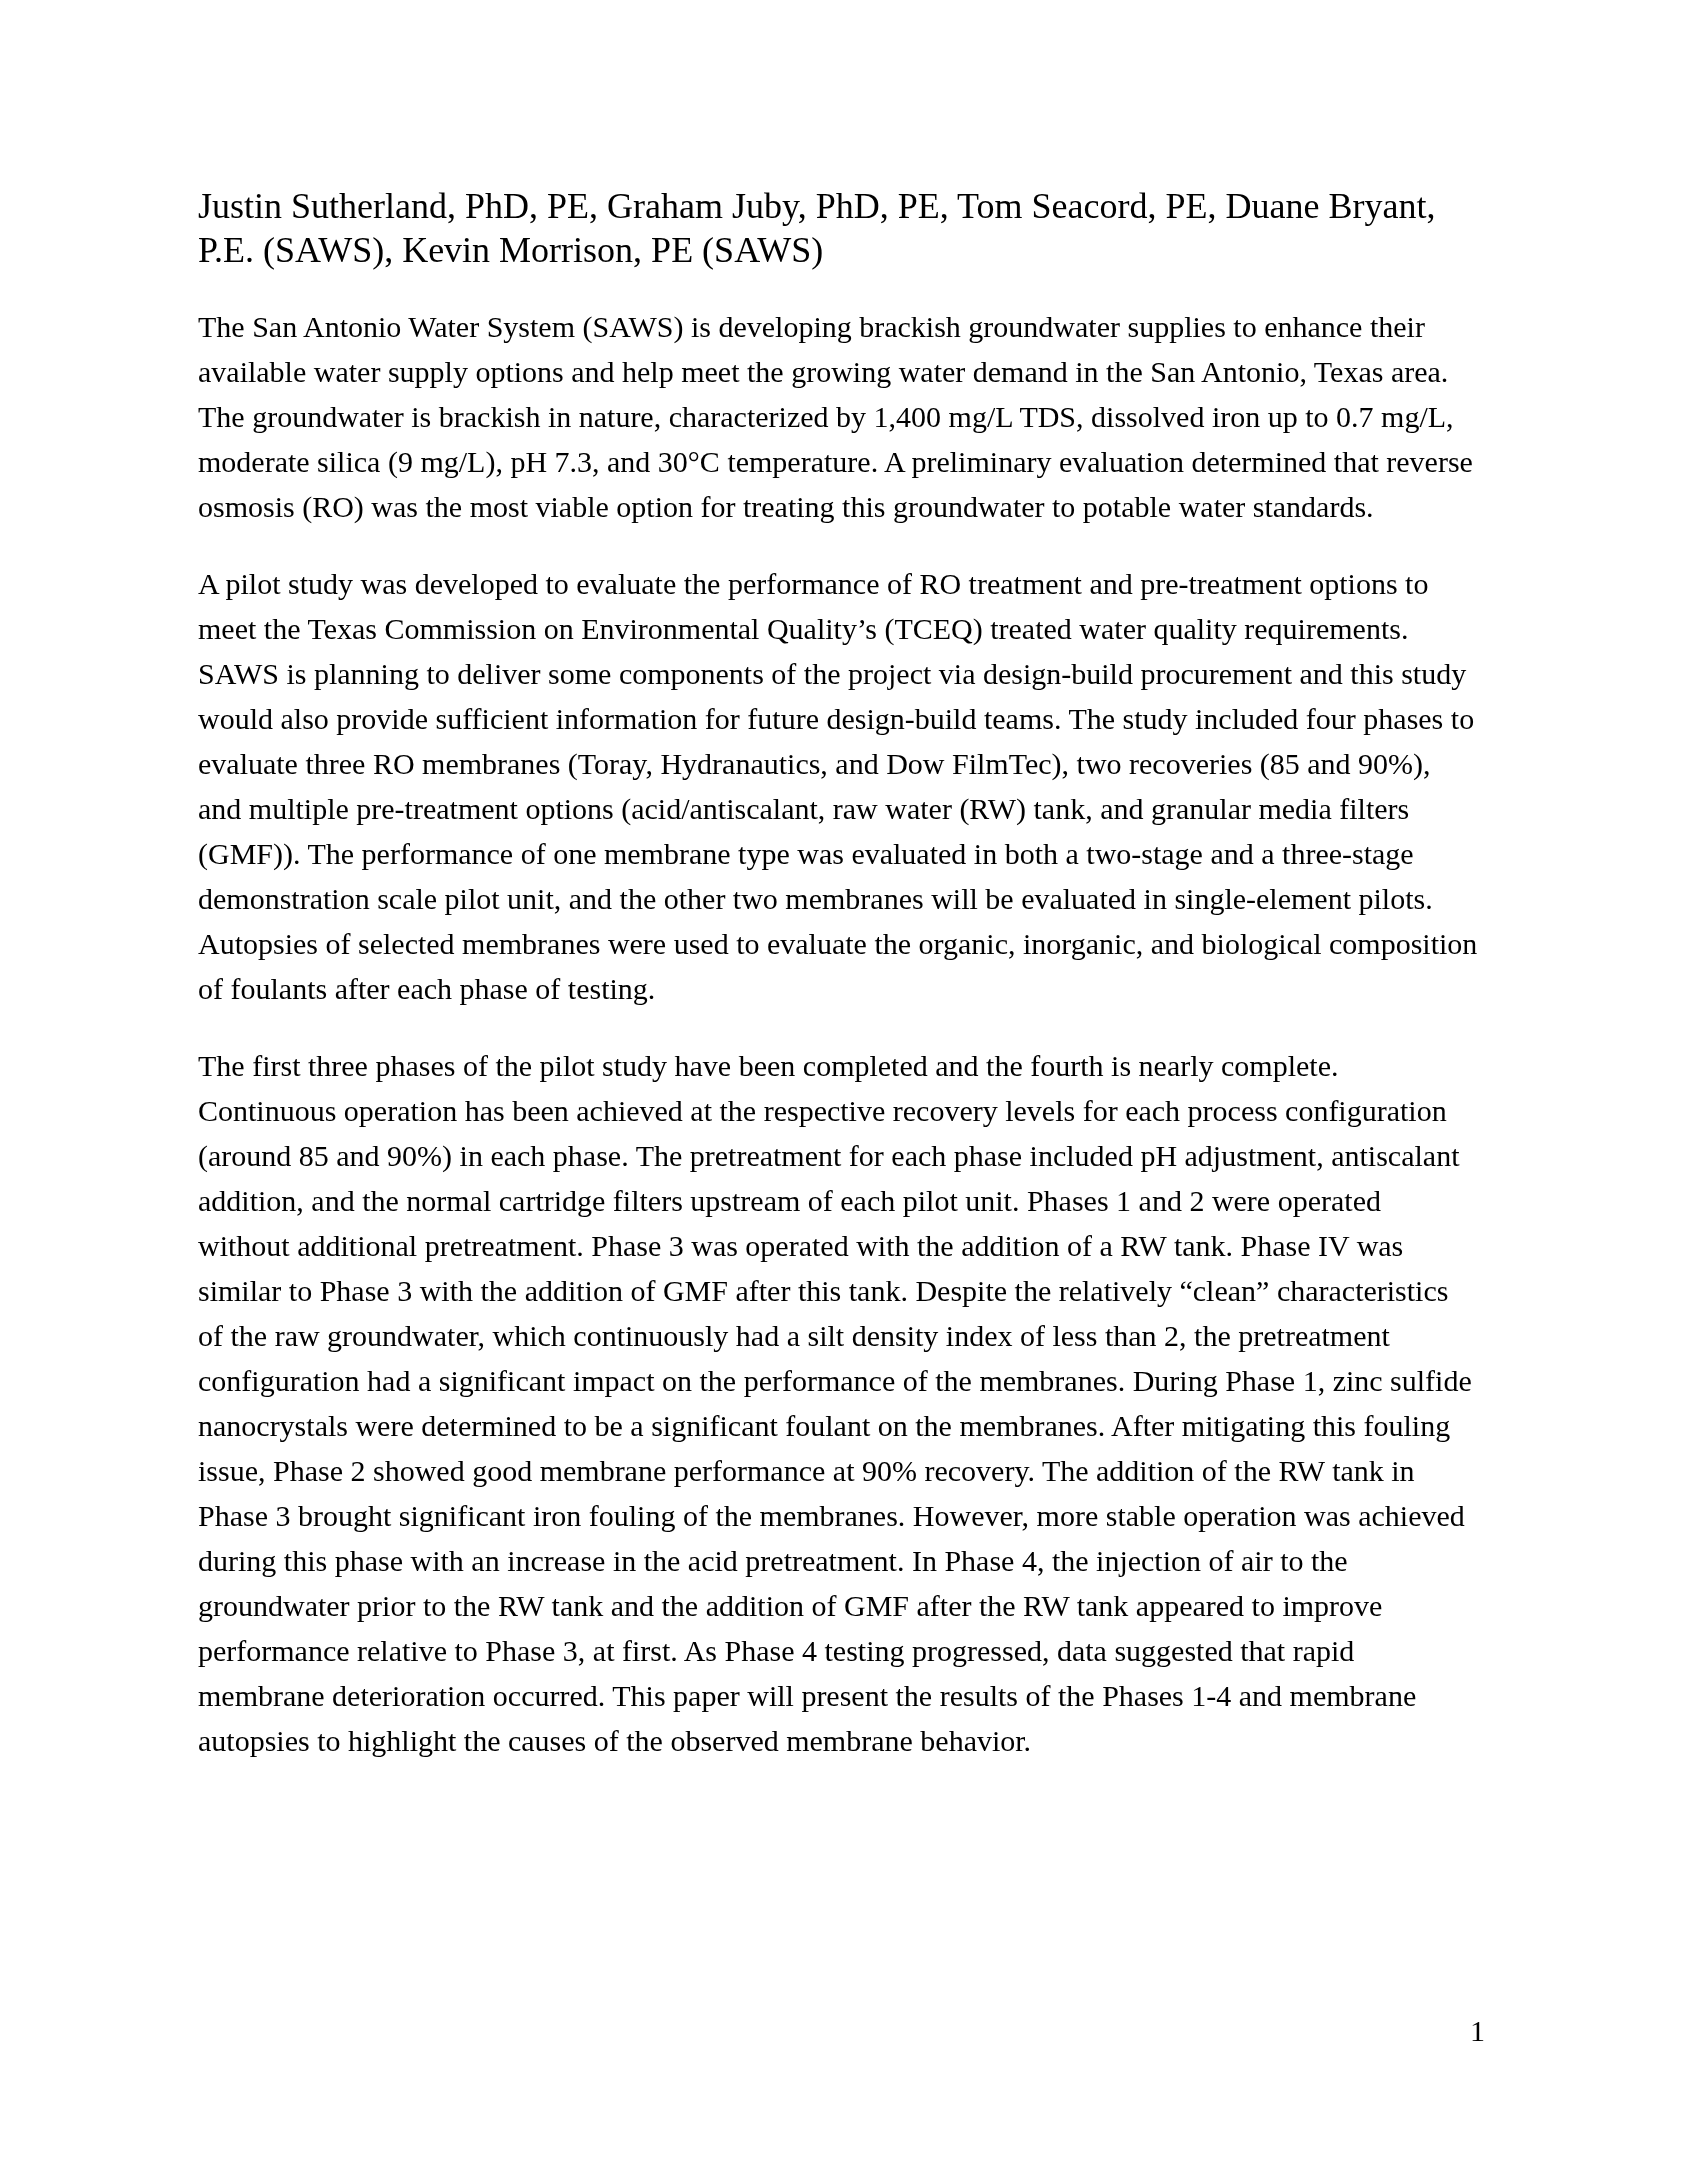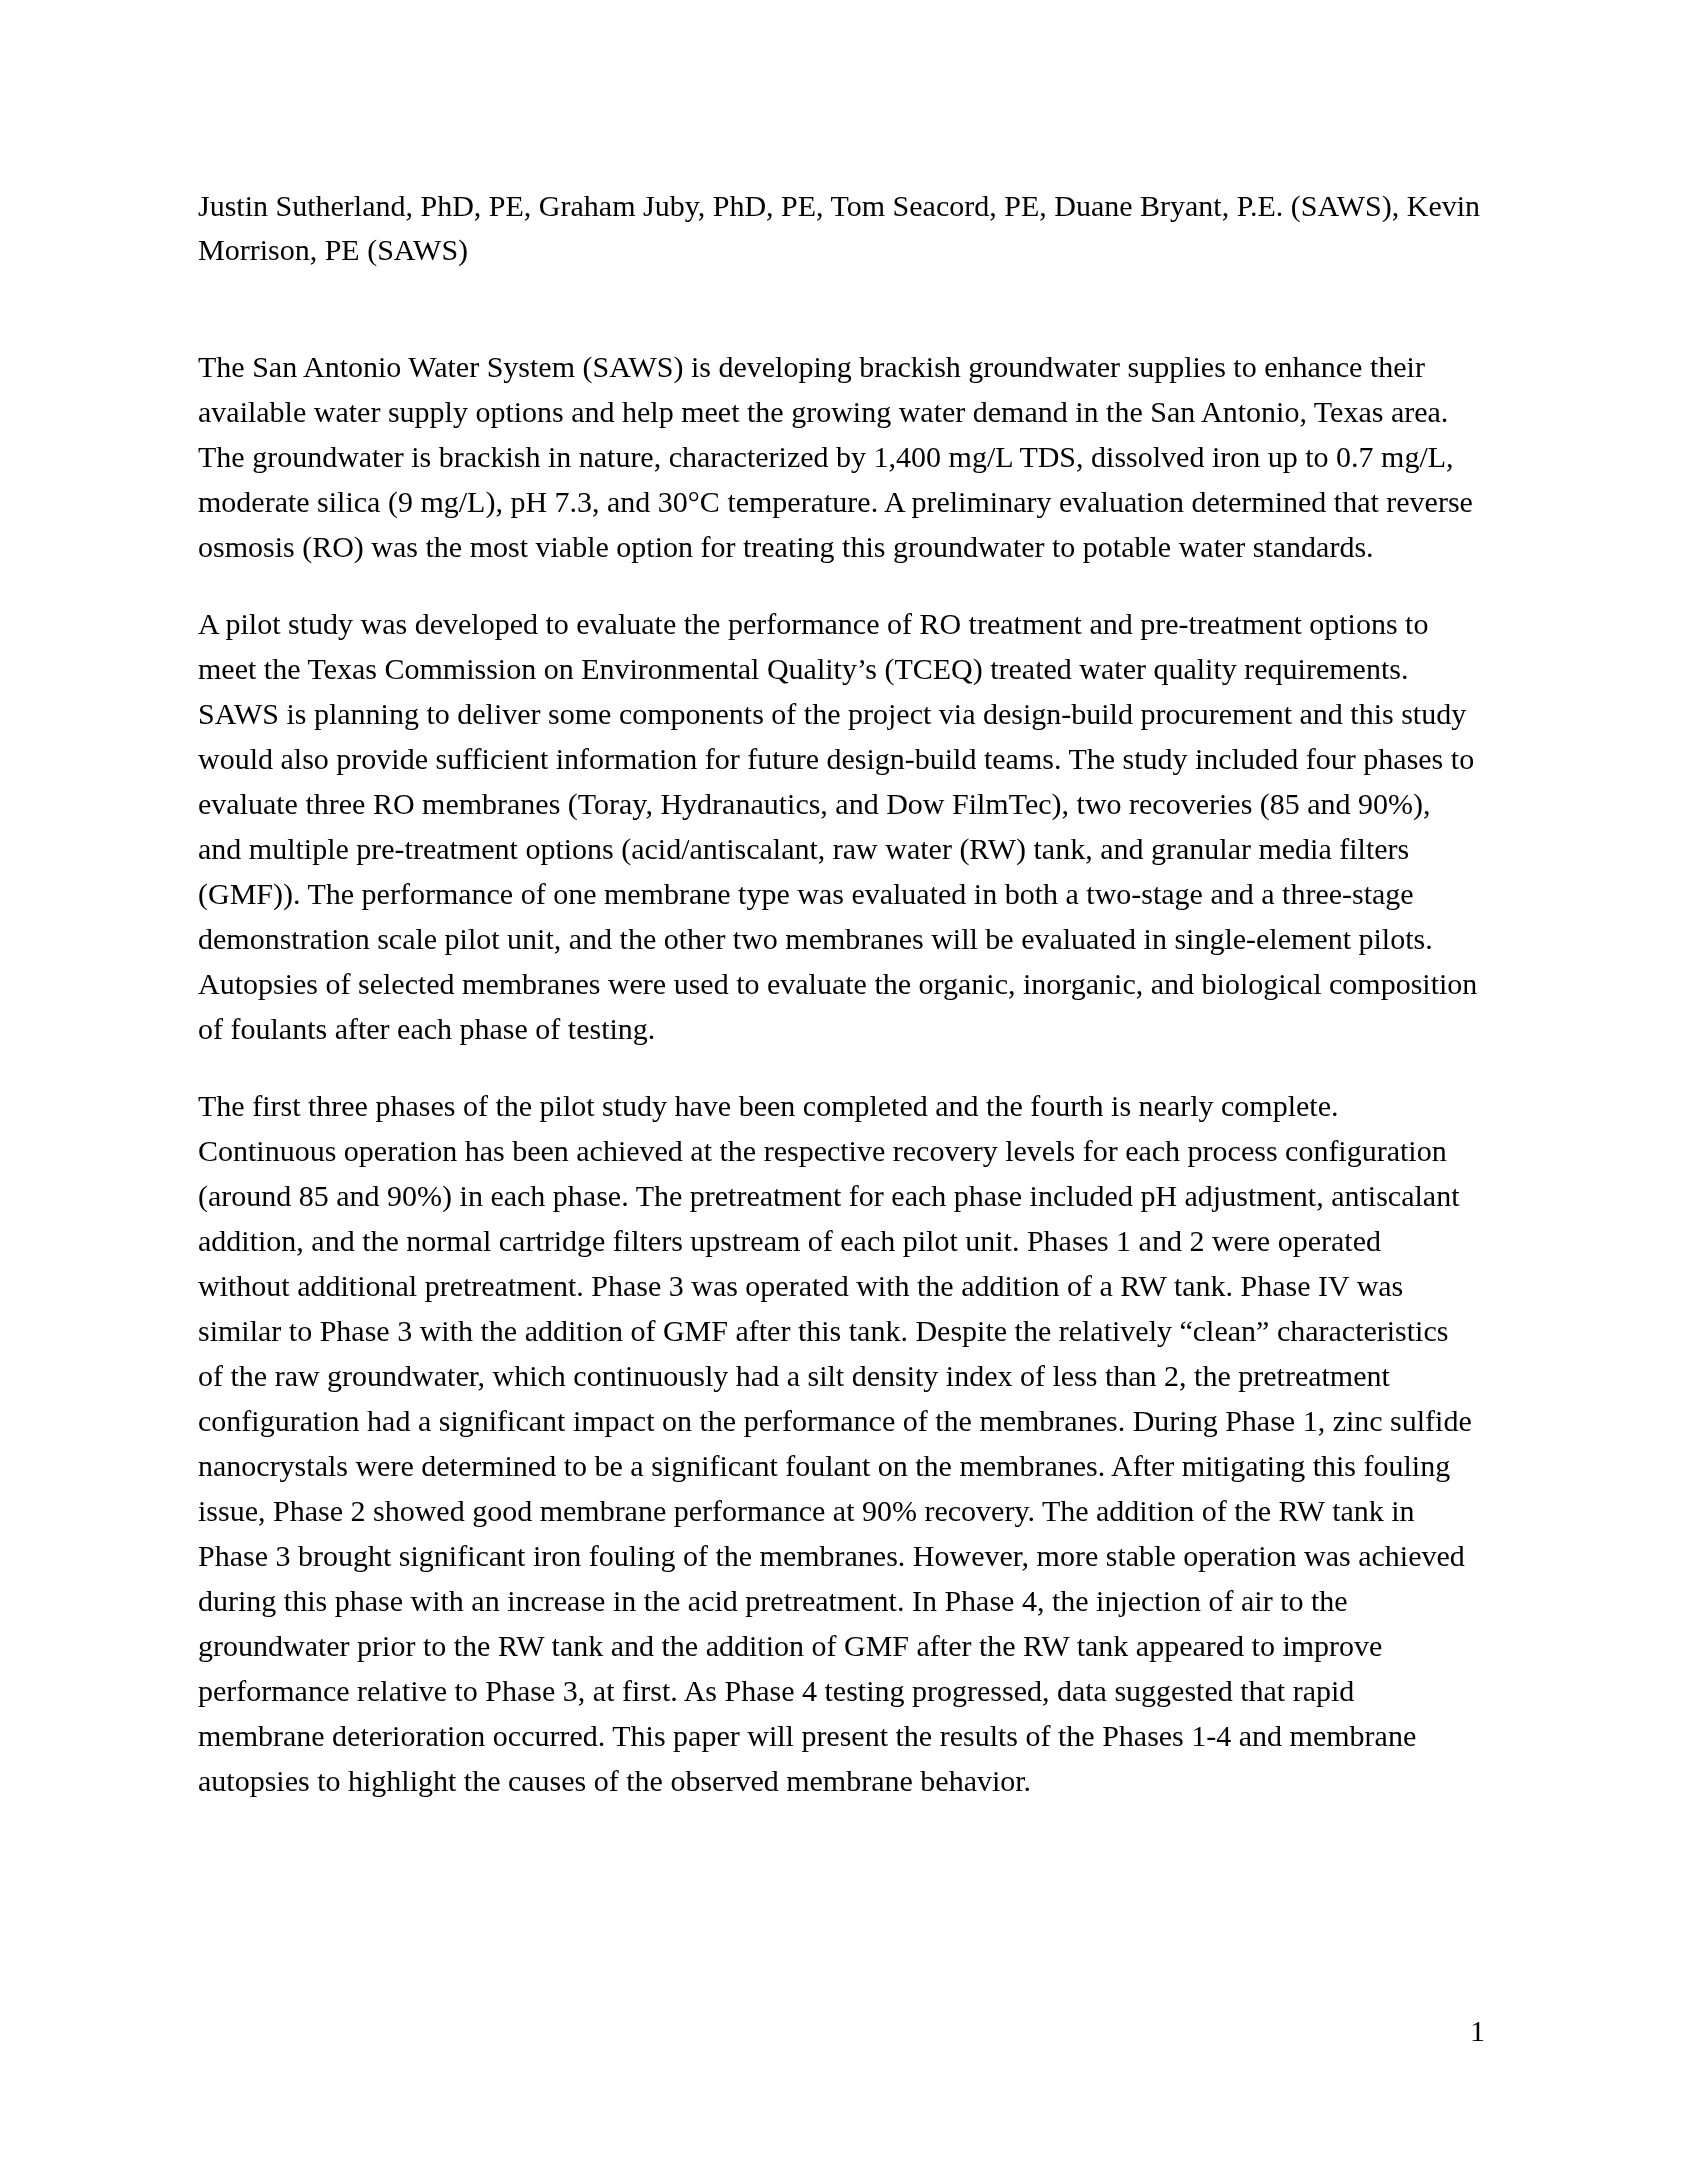--- a/index.html
+++ b/index.html
@@ -22,23 +22,23 @@
     top: 184px;
     width: 1289px;
   }
   .doc-title {
     font-size: 33px;
     font-weight: bold;
     line-height: 44px;
     margin: 0 0 30px 0;
   }
   .authors {
-    font-size: 30px;
+    font-size: 36px;
     line-height: 44px;
-    margin: 0 0 72px 0;
+    margin: 0 0 32px 0;
   }
   .para {
     font-size: 30px;
     line-height: 45px;
     margin: 0 8px 32px 0;
     text-align: left;
   }
   .page-number {
     position: absolute;
     top: 2014px;

